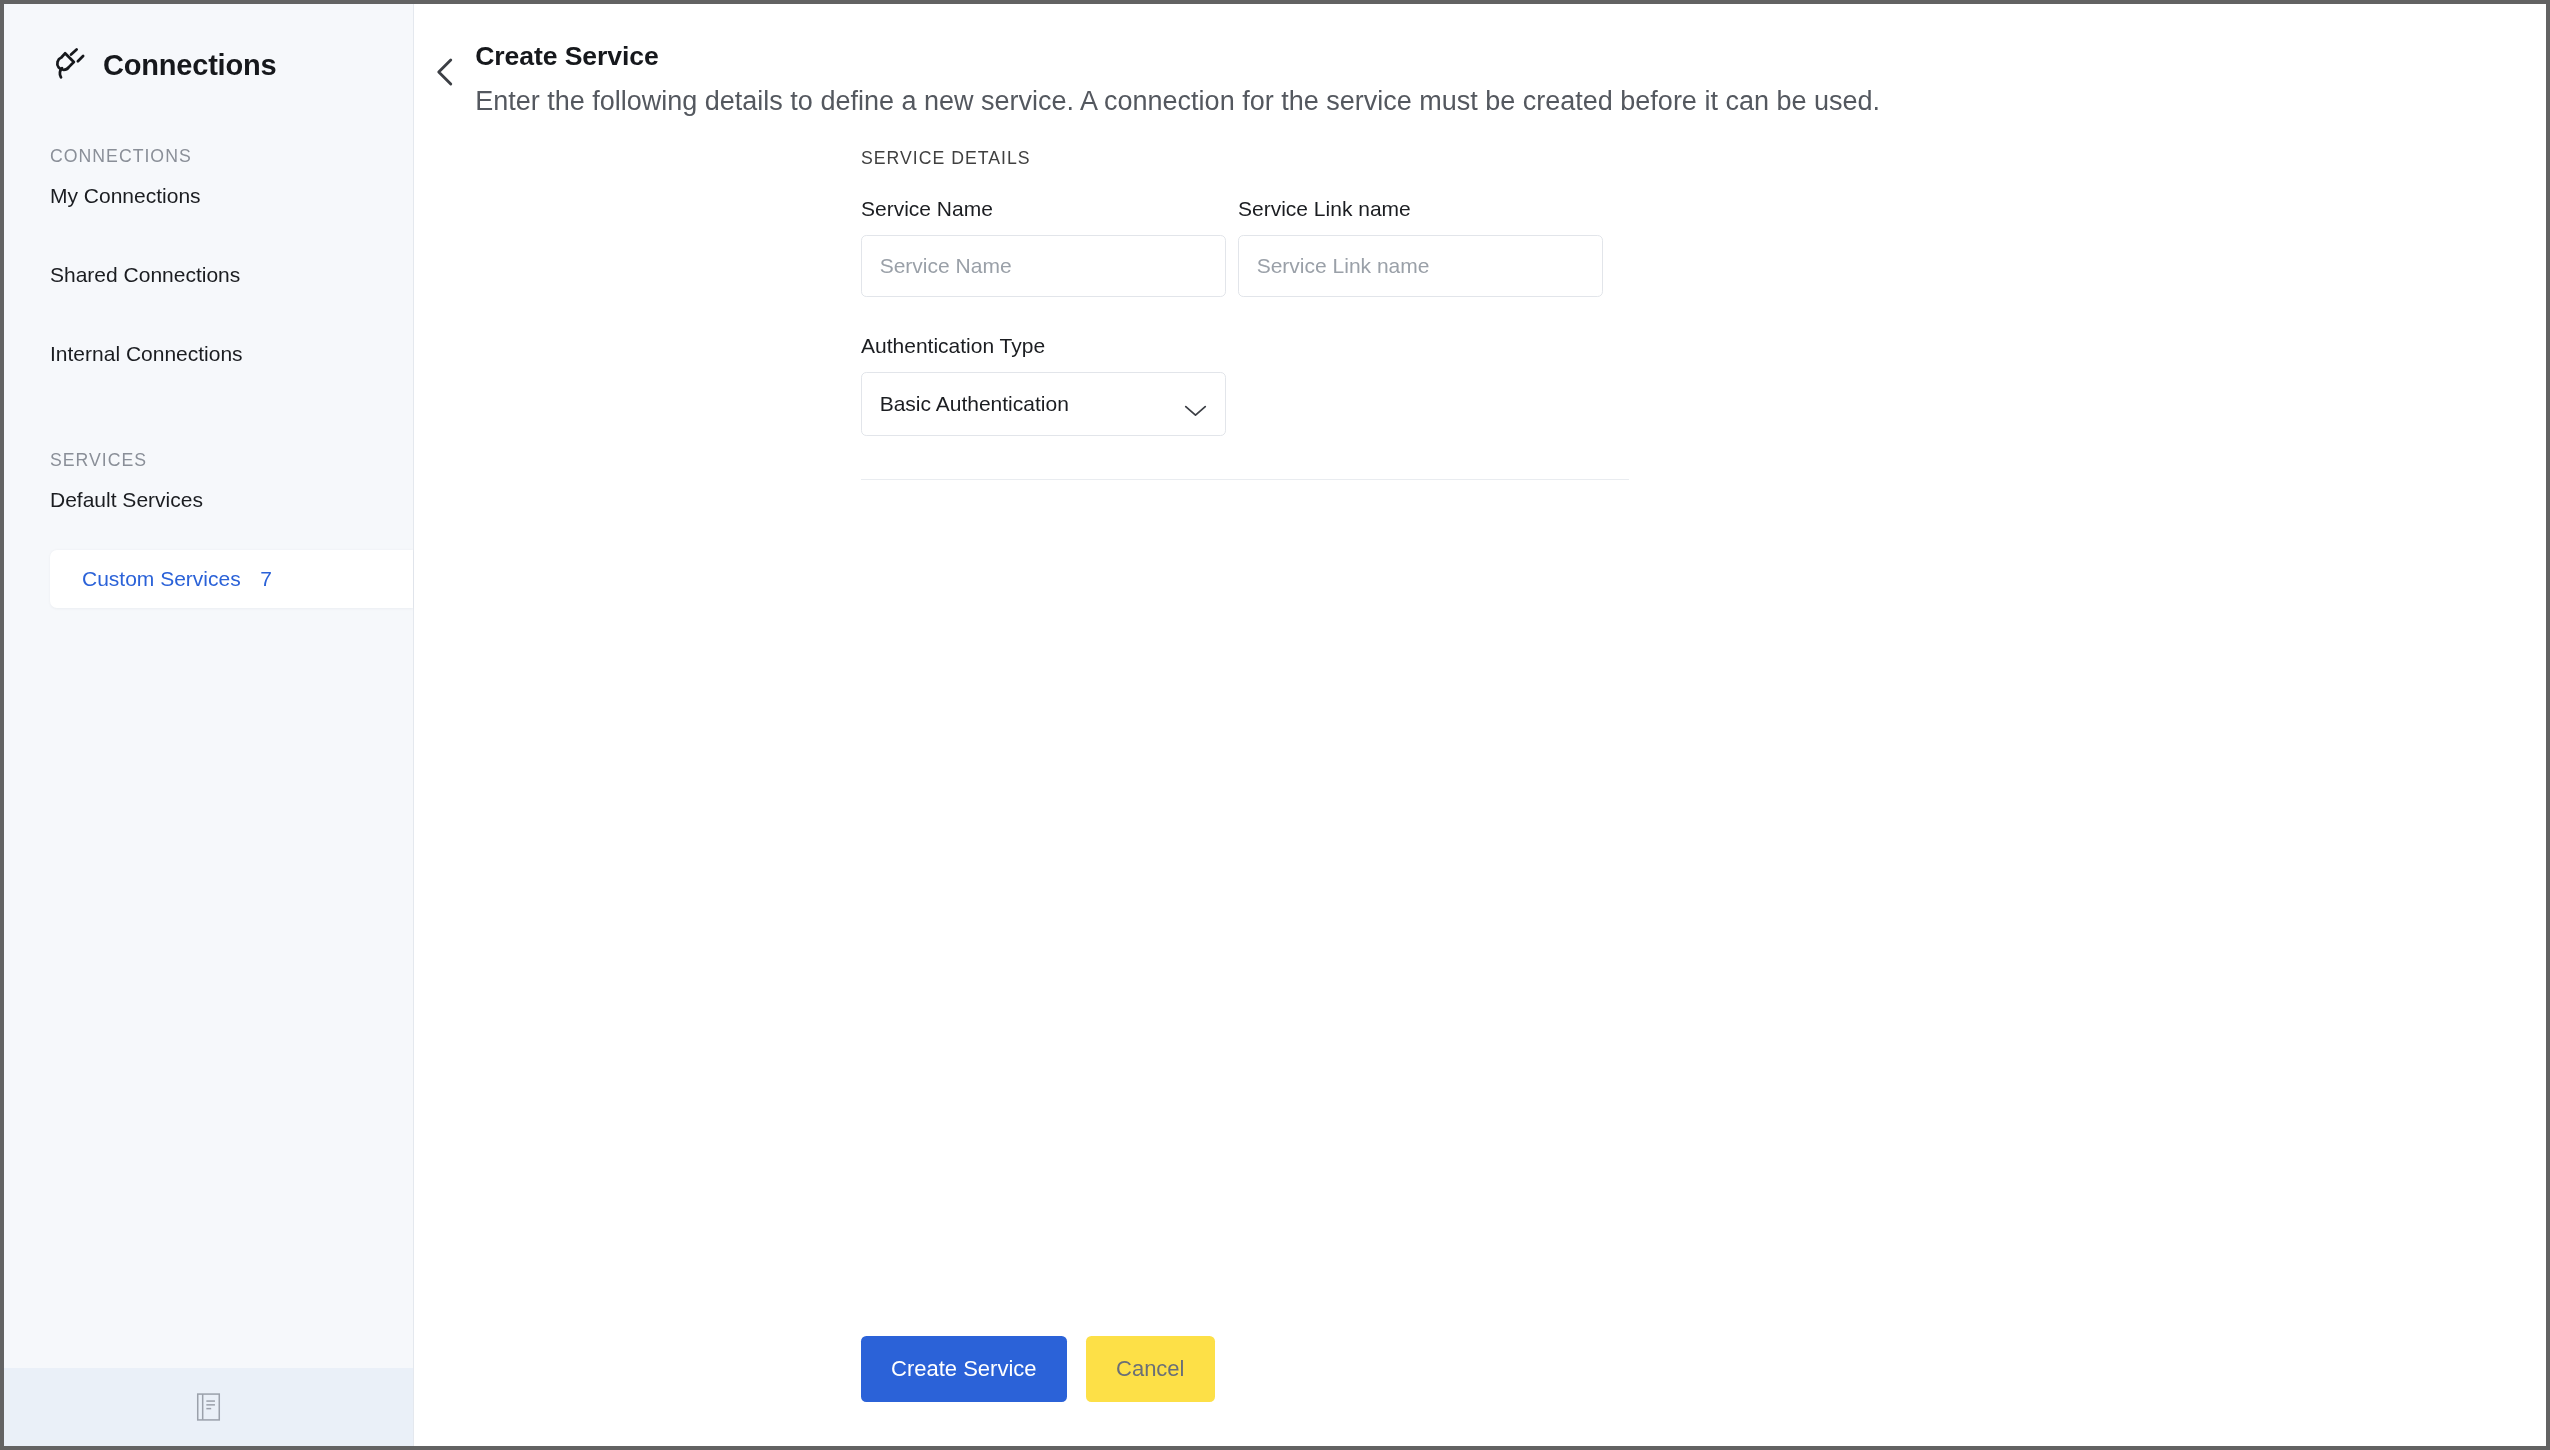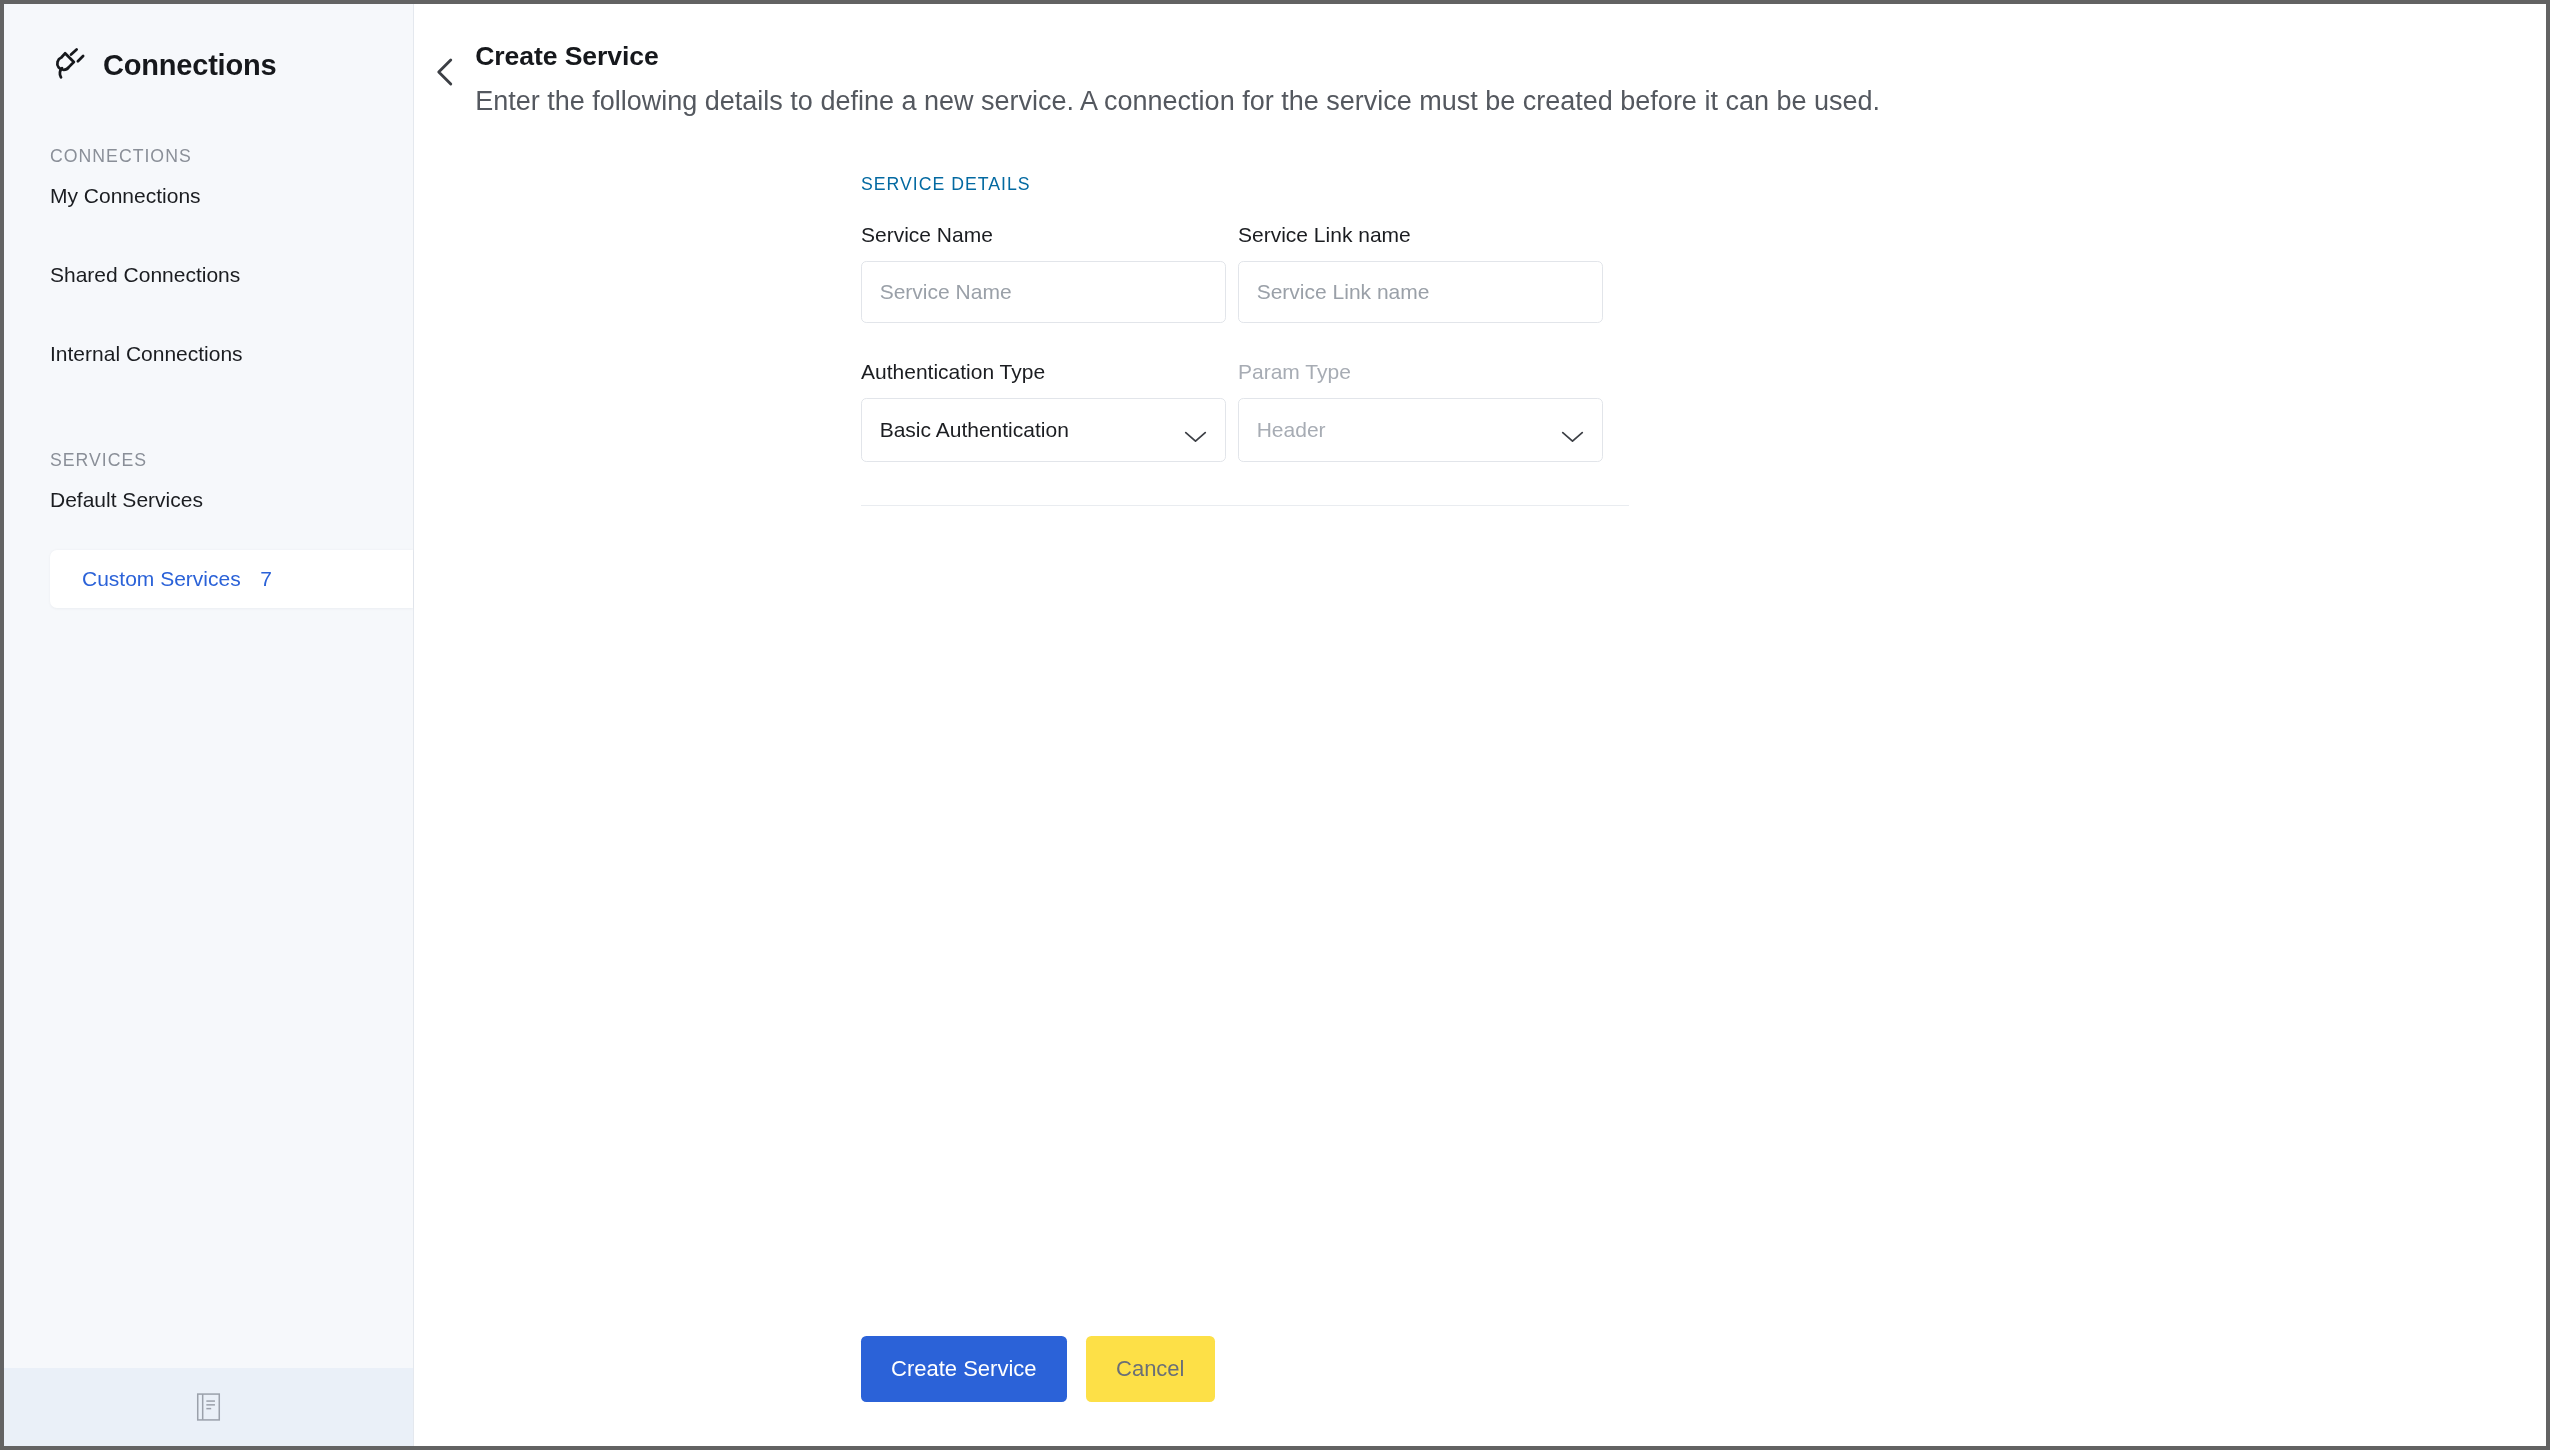--- a/index.html
+++ b/index.html
@@ -137,24 +137,24 @@
   .page-sub {
     margin-top: 9.7px;
     font-size: 27px;
     color: #54585f;
     line-height: 1.35;
   }
 
   .form-area { padding: 0 0 0 447px; }
 
   .group-label {
-    margin-top: 55px;
+    margin-top: 29px;
     font-size: 17.7px;
     letter-spacing: 1px;
-    color: #0369a1;
+    color: #404040;
     text-transform: uppercase;
   }
 
   .grid {
     display: grid;
     grid-template-columns: 365px 365px;
     column-gap: 38px;
     row-gap: 0;
     width: 768px;
     gap: 12px;
@@ -326,31 +326,20 @@
           <div class="select">
             <span class="val">Basic Authentication</span>
             <span>
               <svg class="chev-down" viewBox="0 0 26 15" fill="none" stroke="#3c3f45" stroke-width="2" stroke-linecap="round" stroke-linejoin="round">
                 <polyline points="2,3 13,12.5 24,3"></polyline>
               </svg>
             </span>
           </div>
         </div>
 
-        <div>
-          <div class="field-label disabled">Param Type</div>
-          <div class="select disabled">
-            <span class="val">Header</span>
-            <span>
-              <svg class="chev-down" viewBox="0 0 26 15" fill="none" stroke="#3c3f45" stroke-width="2" stroke-linecap="round" stroke-linejoin="round">
-                <polyline points="2,3 13,12.5 24,3"></polyline>
-              </svg>
-            </span>
-          </div>
-        </div>
       </div>
 
       <div class="divider"></div>
     </div>
 
     <div class="main-spacer"></div>
 
     <div class="actions">
       <button class="btn btn-primary">Create Service</button>
       <button class="btn btn-secondary">Cancel</button>

